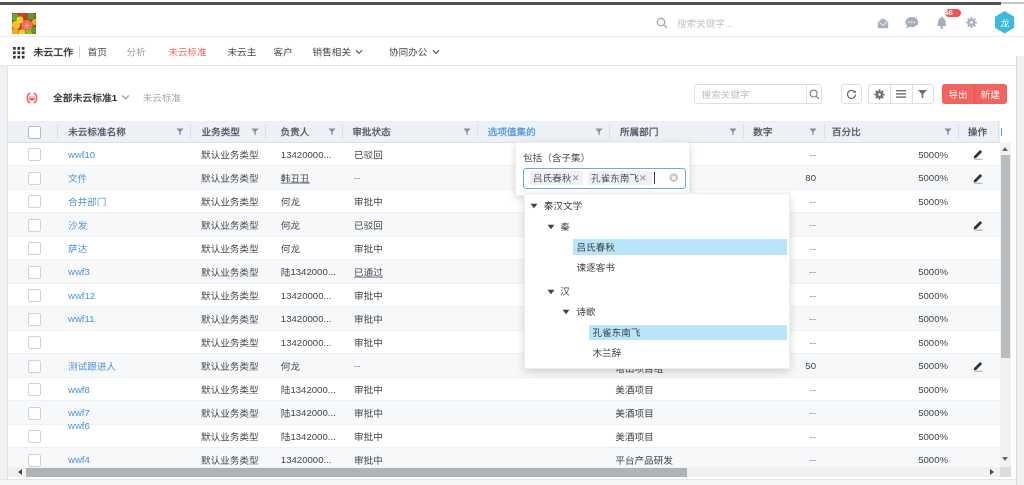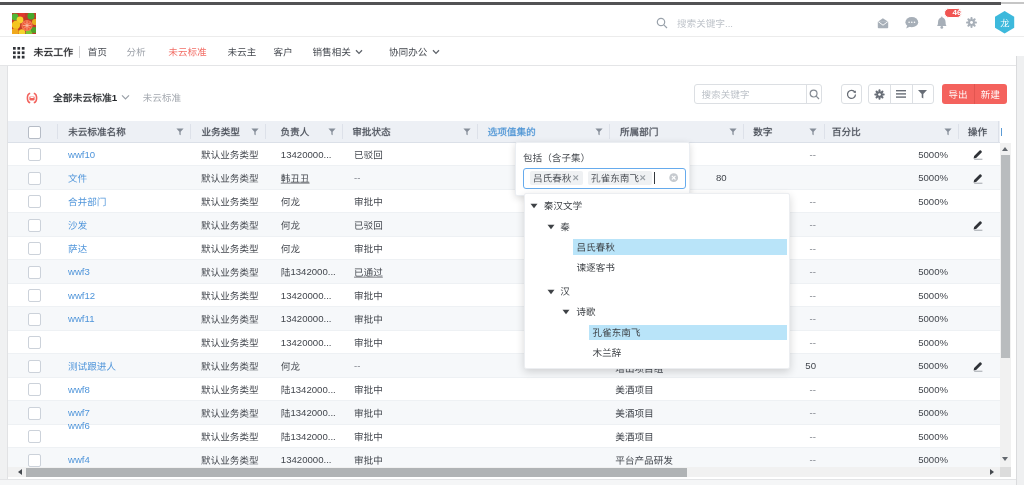--- a/index.html
+++ b/index.html
@@ -59,21 +59,21 @@
  <circle cx="9.5" cy="5.2" r="0.8" fill="#fff"></circle>
 </svg>
 
 <svg class="abs" style="left:935.5px;top:16px" width="12" height="14" viewBox="0 0 12 14">
  <path d="M1,10 C1.6,9.4 2,8.7 2,6.3 C2,3.2 3.8,1.6 5.8,1.6 C7.8,1.6 9.6,3.2 9.6,6.3 C9.6,8.7 10,9.4 10.6,10 Z" fill="#a7afb8"></path>
  <rect x="5.1" y="0.6" width="1.4" height="1.6" rx="0.7" fill="#a7afb8"></rect>
  <circle cx="5.8" cy="11.4" r="1.4" fill="#a7afb8"></circle>
 </svg>
 
 <div class="abs" style="left:944px;top:8px;width:17.5px;height:10px;background:#f15452;border:1px solid #fff;border-radius:5px"></div>
-<div class="abs txt" style="left:944px;top:9px;width:17.5px;text-align:right;font-size:8px;line-height:8px;color:#fff;font-weight:bold">46</div>
+<div class="abs txt" style="left:944px;top:9px;width:17.5px;text-align:left;font-size:8px;line-height:8px;color:#fff;font-weight:bold">46</div>
 
 <svg class="abs" style="left:966px;top:17px" width="11" height="11" viewBox="0 0 11 11">
  <g fill="#a7afb8" transform="translate(5.5,5.5)">
   <rect x="-1.05" y="-5.4" width="2.1" height="10.8" rx="0.9"></rect>
   <rect x="-1.05" y="-5.4" width="2.1" height="10.8" rx="0.9" transform="rotate(45)"></rect>
   <rect x="-1.05" y="-5.4" width="2.1" height="10.8" rx="0.9" transform="rotate(90)"></rect>
   <rect x="-1.05" y="-5.4" width="2.1" height="10.8" rx="0.9" transform="rotate(135)"></rect>
   <circle r="3.3"></circle>
   <circle r="1.45" fill="#fff"></circle>
  </g>
@@ -202,21 +202,21 @@
 <div class="abs txt" style="left:280.8px;top:149.6px">13420000...</div>
 <div class="abs txt" style="left:716px;top:149.6px;width:100px;text-align:right;color:#7d828a">--</div>
 <div class="abs txt" style="left:848px;top:149.6px;width:100px;text-align:right">5000%</div>
 <svg class="abs" style="left:971.0px;top:148.1px" width="13" height="13" viewBox="0 0 13 13">
       <path d="M3.1,8.1 L8.6,2.6 Q9.3,1.9 10,2.6 L10.6,3.2 Q11.3,3.9 10.6,4.6 L5.1,10.1 L2.6,10.6 Z" fill="#303338"></path>
       <rect x="3.2" y="10.7" width="8.2" height="1.1" fill="#a9adb3"></rect>
     </svg>
 <div class="abs" style="left:8px;top:166.3px;width:992px;height:23.5px;background:#f6f8fa;border-bottom:1px solid #eef1f4"></div>
 <div class="abs cb" style="left:28px;top:171.6px"></div>
 <div class="abs txt" style="left:354px;top:173.1px;color:#7d828a">--</div>
-<div class="abs txt" style="left:716px;top:173.1px;width:100px;text-align:left;color:#42464d">80</div>
+<div class="abs txt" style="left:716px;top:173.1px;width:100px;text-align:right;color:#42464d">80</div>
 <div class="abs txt" style="left:848px;top:173.1px;width:100px;text-align:right">5000%</div>
 <svg class="abs" style="left:971.0px;top:171.6px" width="13" height="13" viewBox="0 0 13 13">
       <path d="M3.1,8.1 L8.6,2.6 Q9.3,1.9 10,2.6 L10.6,3.2 Q11.3,3.9 10.6,4.6 L5.1,10.1 L2.6,10.6 Z" fill="#303338"></path>
       <rect x="3.2" y="10.7" width="8.2" height="1.1" fill="#a9adb3"></rect>
     </svg>
 <div class="abs" style="left:8px;top:189.8px;width:992px;height:23.5px;background:#ffffff;border-bottom:1px solid #eef1f4"></div>
 <div class="abs cb" style="left:28px;top:195.1px"></div>
 <div class="abs txt" style="left:716px;top:196.6px;width:100px;text-align:right;color:#7d828a">--</div>
 <div class="abs txt" style="left:848px;top:196.6px;width:100px;text-align:right">5000%</div>
 <div class="abs" style="left:8px;top:213.3px;width:992px;height:23.5px;background:#f6f8fa;border-bottom:1px solid #eef1f4"></div>

